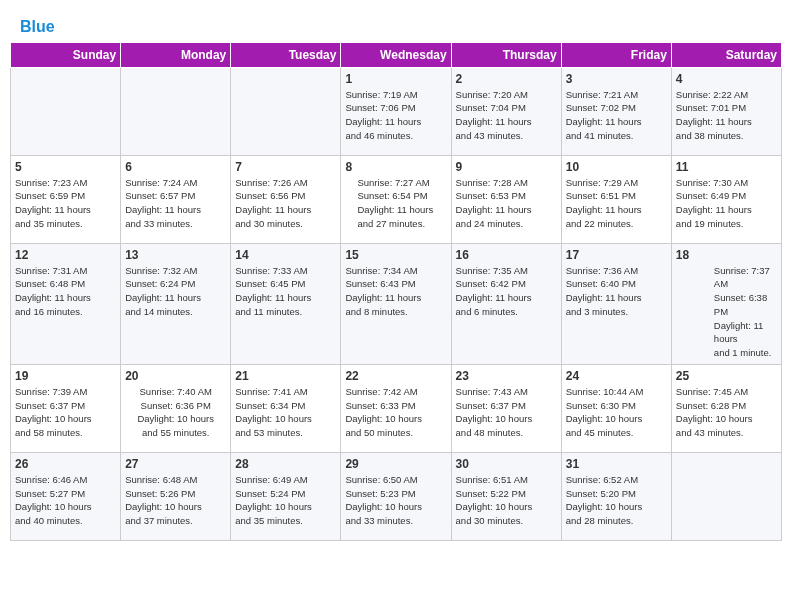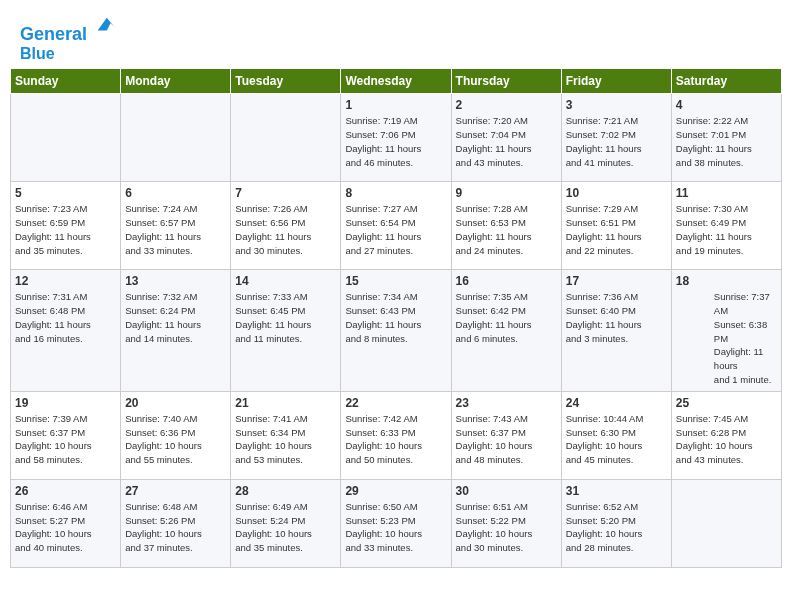--- a/index.html
+++ b/index.html
@@ -47,26 +47,26 @@
     .subtitle {
       font-size: 14px;
       color: #555;
     }
     table {
       width: 100%;
       border-collapse: collapse;
       table-layout: fixed;
     }
     thead th {
-      background-color: #4d7c0f;
+      background-color: #a21caf;
       color: #fff;
       font-size: 12px;
       font-weight: bold;
       padding: 5px 4px;
-      text-align: left;
+      text-align: right;
       border: 1px solid #fff;
     }
     tbody td {
       border: 1px solid #ccc;
       vertical-align: top;
       padding: 4px 4px;
       font-size: 10px;
       color: #333;
       height: 88px;
       background: #fff;
@@ -85,28 +85,20 @@
       line-height: 1.45;
       color: #333;
     }
   </style>
 </head>
 <body>
 
 <div class="header">
   <div class="logo">
     <div>
-      <div style="display:flex;align-items:center;">
-        <div class="logo-text">
-          <span>General</span>
-          <svg class="logo-icon" viewBox="0 0 24 24">
-            <polygon points="4,18 14,4 22,14 18,10 14,18" fill="#1a8cd8"></polygon>
-          </svg>
-        </div>
-      </div>
       <div class="logo-text" style="color:#1a8cd8;font-size:16px;">Blue</div>
     </div>
   </div>
   <div class="title-block">
     <div class="month-title"></div>
     <div class="subtitle"></div>
   </div>
 </div>
 
 <table>
@@ -172,21 +164,21 @@
         </td>
         <td>
           <span class="day-number">7</span>
           <div class="day-info" style="white-space: pre-line;">Sunrise: 7:26 AM
 Sunset: 6:56 PM
 Daylight: 11 hours
 and 30 minutes.</div>
         </td>
         <td>
           <span class="day-number">8</span>
-          <div class="day-info" style="white-space: pre-line;">Sunrise: 7:27 AM
+          <div class="day-info" style="white-space: pre-line; margin-left: 12px;">Sunrise: 7:27 AM
 Sunset: 6:54 PM
 Daylight: 11 hours
 and 27 minutes.</div>
         </td>
         <td>
           <span class="day-number">9</span>
           <div class="day-info" style="white-space: pre-line;">Sunrise: 7:28 AM
 Sunset: 6:53 PM
 Daylight: 11 hours
 and 24 minutes.</div>
@@ -260,21 +252,21 @@
       <tr>
         <td>
           <span class="day-number">19</span>
           <div class="day-info" style="white-space: pre-line;">Sunrise: 7:39 AM
 Sunset: 6:37 PM
 Daylight: 10 hours
 and 58 minutes.</div>
         </td>
         <td>
           <span class="day-number">20</span>
-          <div class="day-info" style="white-space: pre-line;">Sunrise: 7:40 AM
+          <div class="day-info" style="white-space: pre-line; text-align: center;">Sunrise: 7:40 AM
 Sunset: 6:36 PM
 Daylight: 10 hours
 and 55 minutes.</div>
         </td>
         <td>
           <span class="day-number">21</span>
           <div class="day-info" style="white-space: pre-line;">Sunrise: 7:41 AM
 Sunset: 6:34 PM
 Daylight: 10 hours
 and 53 minutes.</div>

